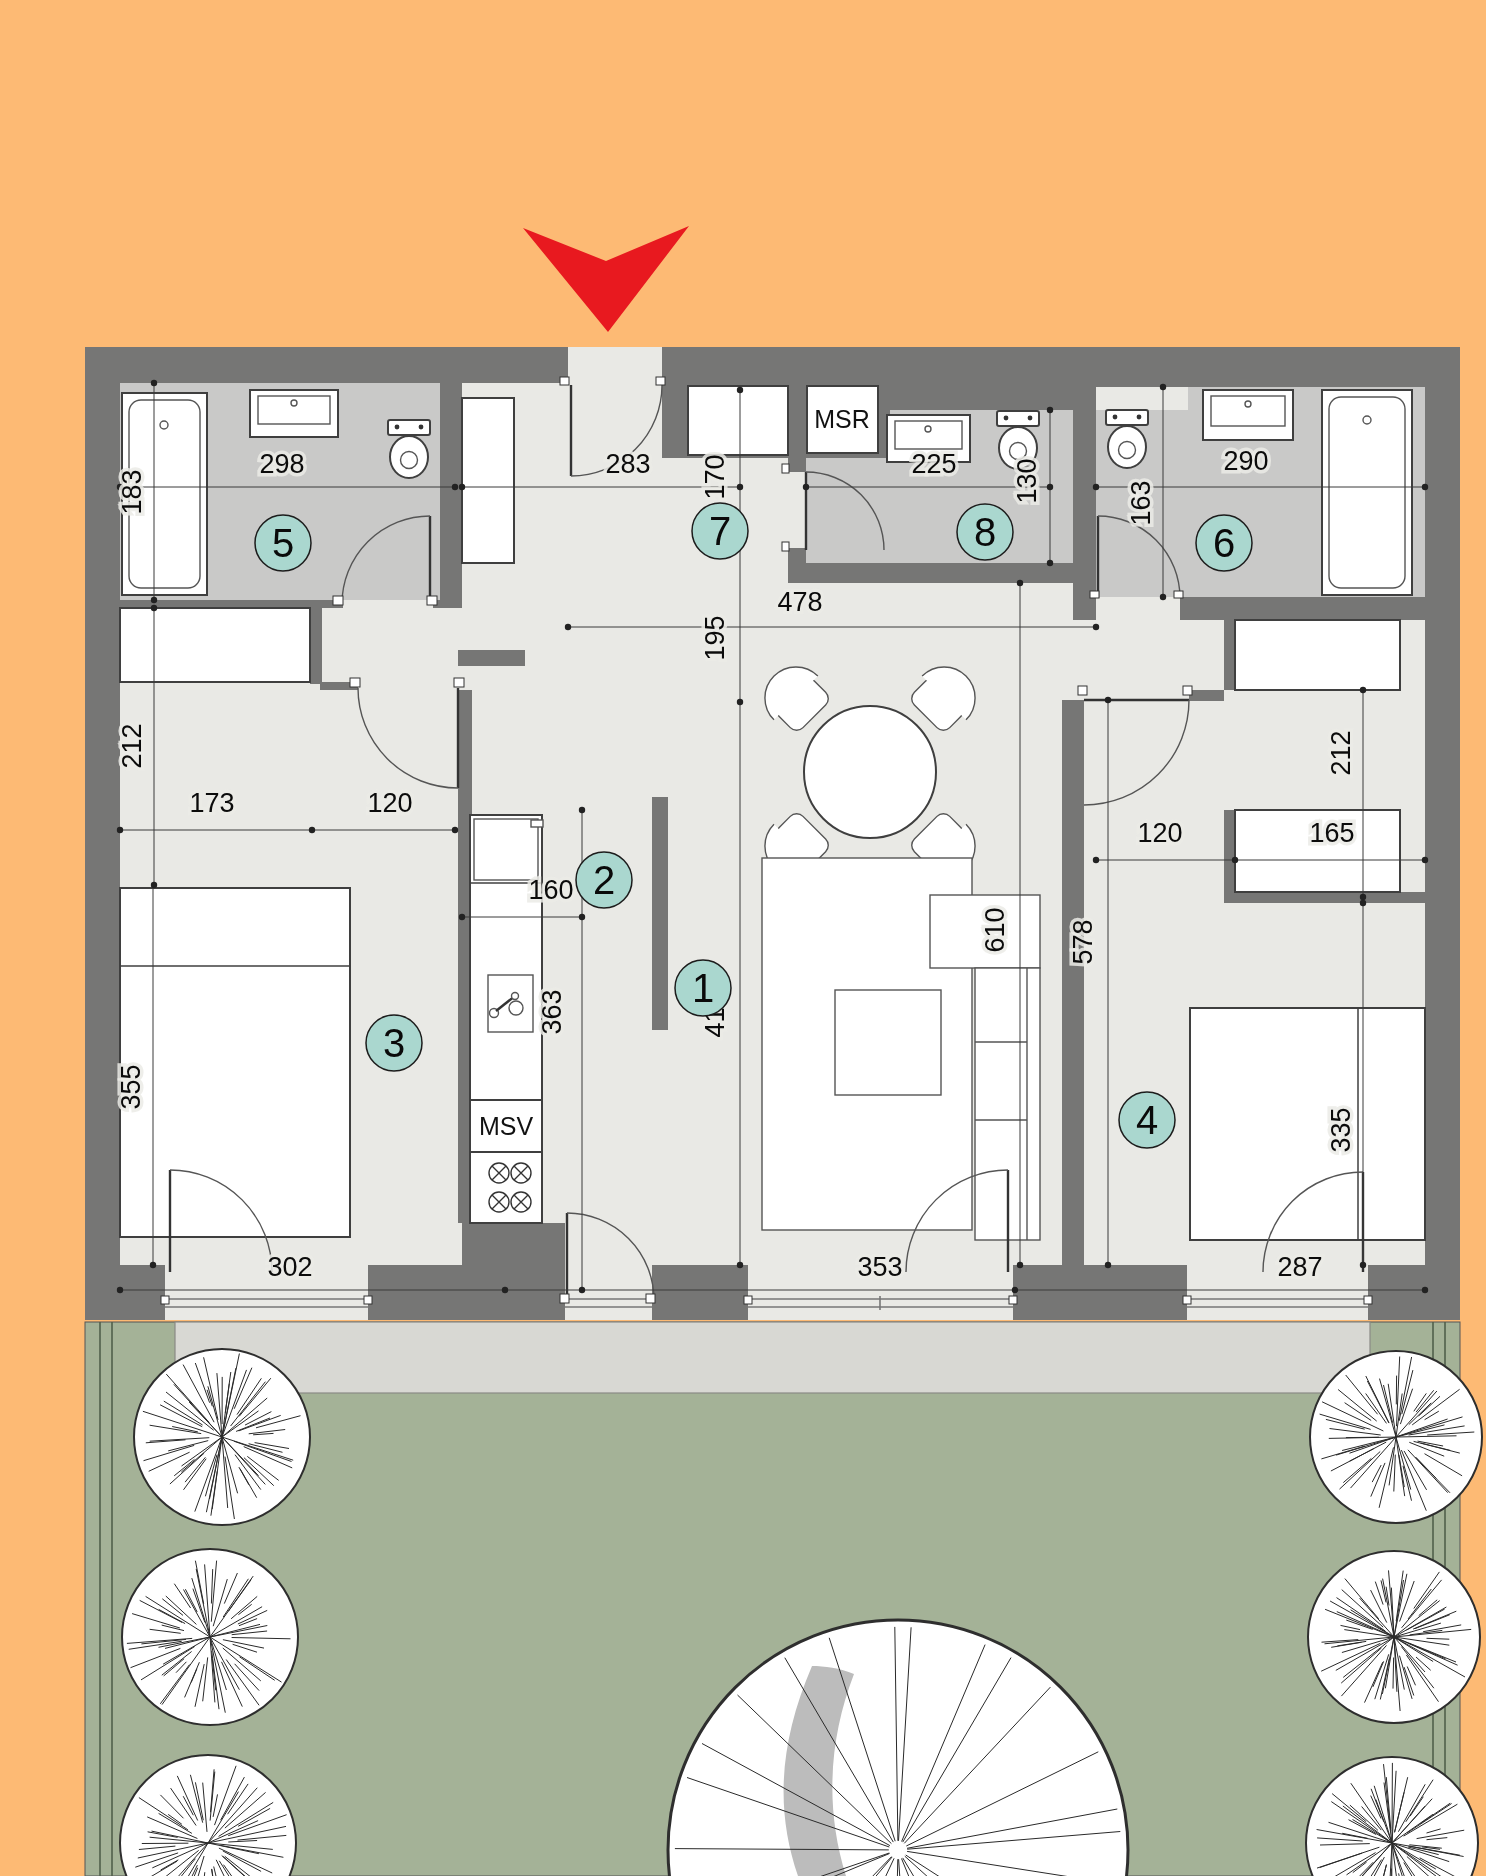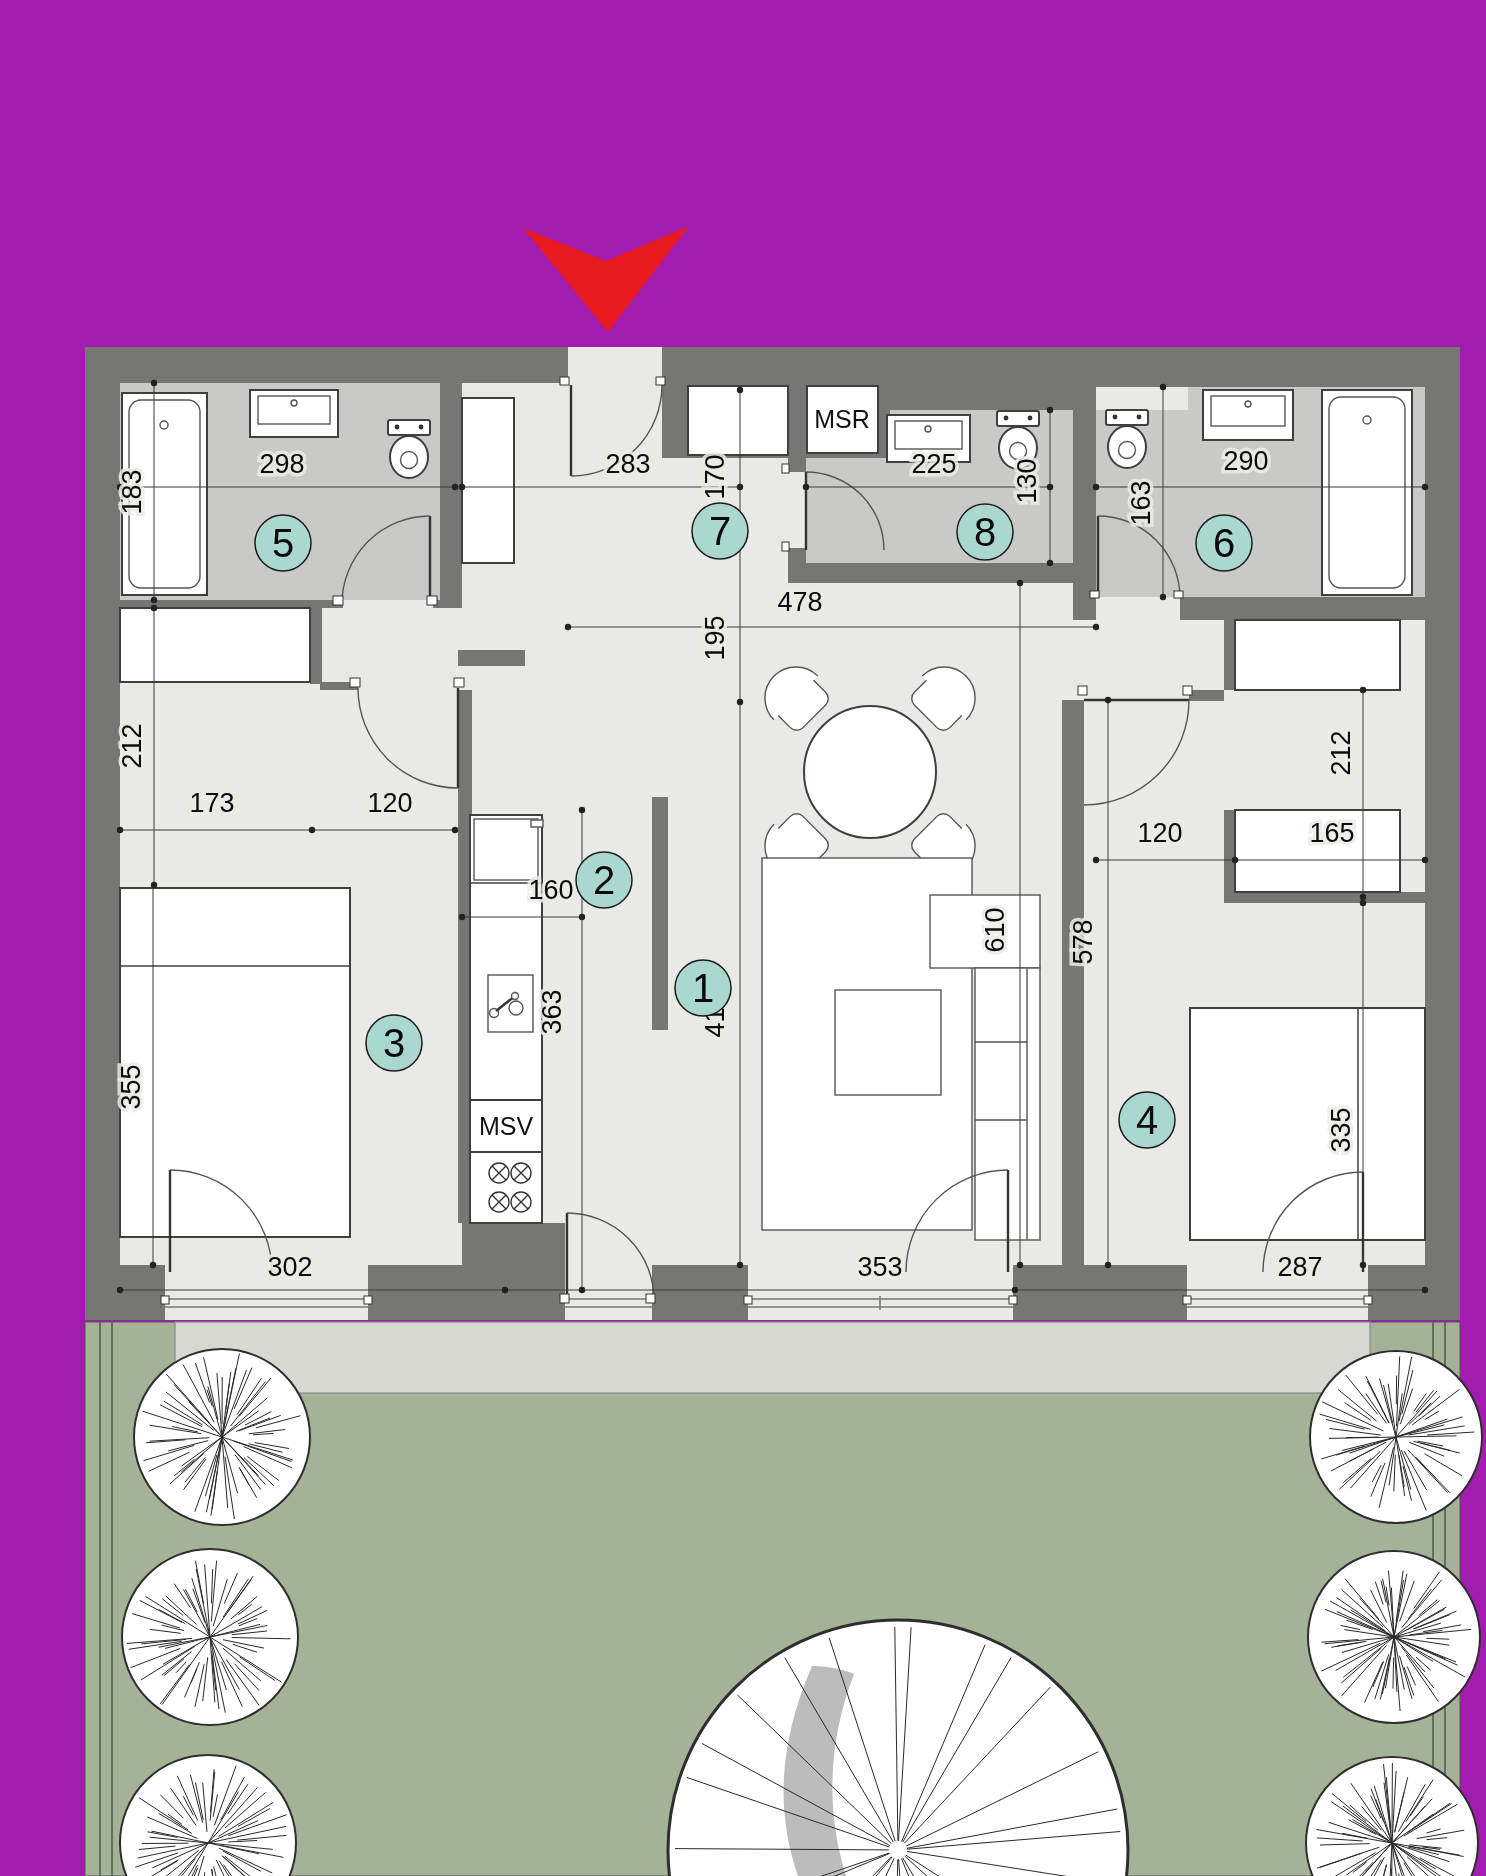--- a/index.html
+++ b/index.html
@@ -1,16 +1,16 @@
 <!DOCTYPE html>
 <html style="--wall: #767675; --floor: #e9e9e5; --bath_floor: #c9c9c8; --terrace: #d8d8d3; --garden: #a4b297; --garden_line: #51604b; --badge: #aad7cf; --arrow: #e8191f; --line: #3a3a3a; --fixture_stroke: #3f3f3f;"><head>
 <meta charset="utf-8">
 <style>
   html,body{margin:0;padding:0;background:#ffffff;}
-  #stage{position:relative;width:1486px;height:1876px;background:#a21caf;overflow:hidden;}
+  #stage{position:relative;width:1486px;height:1876px;background:#fdba74;overflow:hidden;}
   svg text{font-family:"Liberation Sans","DejaVu Sans",sans-serif;}
   .wall{fill:var(--wall,#767675);}
   .floor{fill:var(--floor,#e9e9e5);}
   .bath{fill:var(--bath_floor,#c9c9c8);}
   .white{fill:#ffffff;stroke:var(--fixture_stroke,#3f3f3f);stroke-width:2;}
   .thin{fill:#ffffff;stroke:#555;stroke-width:1.4;}
   .dimline{stroke:var(--line,#3a3a3a);stroke-width:1;fill:none;}
   .dimdot{fill:#222;}
   .dim{font-size:27px;fill:#0b0b0b;text-anchor:middle;paint-order:stroke;stroke:rgba(235,235,230,.85);stroke-width:7px;}
   .shaft{font-size:25px;fill:#111;text-anchor:middle;}

